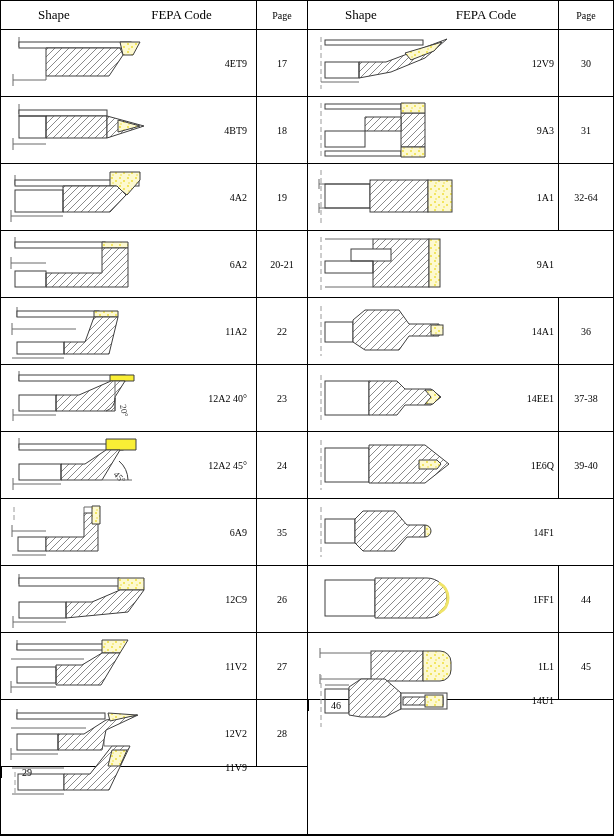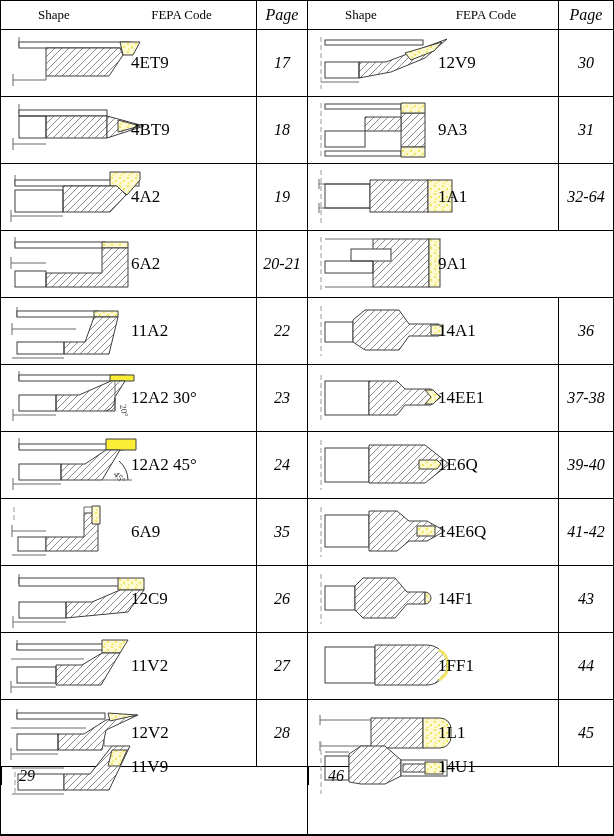--- a/index.html
+++ b/index.html
@@ -10,28 +10,28 @@
   .half{display:flex;flex-direction:column;box-sizing:border-box;}
   .half-left{width:307px;border-right:1px solid #000;}
   .half-right{width:305px;}
   .hrow{height:29px;border-bottom:1px solid #000;display:flex;box-sizing:border-box;flex:0 0 auto;}
   .row{height:67px;border-bottom:1px solid #000;display:flex;box-sizing:border-box;flex:0 0 auto;}
   .half .row:last-child{border-bottom:none;flex-direction:column;}
   .shape-cell{position:relative;box-sizing:border-box;}
   .sc-left{width:255px;}
   .sc-right{width:250px;}
   .page-cell{box-sizing:border-box;border-left:1px solid #000;display:flex;
-             align-items:center;justify-content:center;font-size:16px;font-style:italic;}
+             align-items:center;justify-content:center;font-size:10px;}
   .pc-left{width:51px;}
   .pc-right{width:55px;}
   .hcell{display:flex;align-items:center;font-size:13px;}
   .hl-shape{width:106px;text-align:center;}
   .hl-fepa{flex:1;text-align:center;}
-  .code{position:absolute;left:130px;width:106px;top:50%;transform:translateY(-50%);
-        text-align:left;font-size:17px;white-space:nowrap;}
+  .code{position:absolute;left:140px;width:106px;top:50%;transform:translateY(-50%);
+        text-align:right;font-size:10px;white-space:nowrap;}
   .drawing{position:absolute;left:5px;top:50%;transform:translateY(-50%);}
 </style>
 </head>
 <body>
 
 <svg width="0" height="0" style="position:absolute">
   <defs>
     <pattern id="hatch" patternUnits="userSpaceOnUse" width="7" height="7">
       <rect width="7" height="7" fill="#ffffff"></rect>
       <path d="M-1,1 l2,-2 M0,7 l7,-7 M6,8 l2,-2" stroke="#7d7d7d" stroke-width="0.9"></path>
@@ -152,21 +152,21 @@
               <rect x="13" y="6" width="106" height="6" fill="#ffffff" stroke="#3f3f3f" stroke-width="1"></rect>
               <polygon points="104,6 128,6 128,12 104,12" fill="#F9EE35" stroke="#3f3f3f" stroke-width="1"></polygon>
               <polygon points="50,26 73,26 105,12 119,12 109,28 109,42 50,42" fill="url(#hatch)" stroke="#3f3f3f" stroke-width="1"></polygon>
               <rect x="13" y="26" width="37" height="16" fill="none" stroke="#3f3f3f" stroke-width="1"></rect>
               <line x1="7" y1="46" x2="50" y2="46" stroke="#6a6a6a" stroke-width="1"></line>
               <line x1="7" y1="40" x2="7" y2="52" stroke="#6a6a6a" stroke-width="1"></line>
               <line x1="109" y1="12" x2="109" y2="42" stroke="#6a6a6a" stroke-width="1"></line>
               <path d="M 100,42 A 13 13 0 0 0 109,29" fill="none" stroke="#3f3f3f" stroke-width="1"></path>
               <text x="114" y="36" transform="rotate(80 114 36)" font-size="9" fill="#333" font-family="Liberation Serif, serif">20°</text>
             </svg>
-            <span class="code">12A2 30°</span>
+            <span class="code">12A2 40°</span>
           </div>
           <div class="page-cell pc-left">
             <span>23</span>
           </div>
         </div>
         <div class="row">
           <div class="shape-cell sc-left">
             <svg viewBox="0 0 148 58" width="148" height="58" class="drawing">
               <line x1="13" y1="2" x2="13" y2="12" stroke="#6a6a6a" stroke-width="1"></line>
               <rect x="13" y="8" width="104" height="6" fill="#ffffff" stroke="#3f3f3f" stroke-width="1"></rect>
@@ -392,42 +392,25 @@
             <span class="code">1E6Q</span>
           </div>
           <div class="page-cell pc-right">
             <span>39-40</span>
           </div>
         </div>
         <div class="row">
           <div class="shape-cell sc-right">
             <svg viewBox="0 0 148 58" width="148" height="58" class="drawing">
               <line x1="8" y1="4" x2="8" y2="54" stroke="#9a9a9a" stroke-width="1" stroke-dasharray="5,3"></line>
-              <rect x="12" y="12" width="44" height="32" fill="none" stroke="#3f3f3f" stroke-width="1"></rect>
-              <polygon points="56,8 84,8 96,18 114,18 132,28 114,38 96,38 84,48 56,48" fill="url(#hatch)" stroke="#3f3f3f" stroke-width="1"></polygon>
-              <rect x="104" y="23" width="18" height="10" fill="url(#ydots)" stroke="#3f3f3f" stroke-width="1"></rect>
-            </svg>
-            <span class="code">14E6Q</span>
-          </div>
-          <div class="page-cell pc-right">
-            <span>41-42</span>
-          </div>
-        </div>
-        <div class="row">
-          <div class="shape-cell sc-right">
-            <svg viewBox="0 0 148 58" width="148" height="58" class="drawing">
-              <line x1="8" y1="4" x2="8" y2="54" stroke="#9a9a9a" stroke-width="1" stroke-dasharray="5,3"></line>
               <rect x="12" y="16" width="30" height="24" fill="none" stroke="#3f3f3f" stroke-width="1"></rect>
               <polygon points="42,16 50,8 82,8 94,22 112,22 112,34 94,34 82,48 50,48 42,40" fill="url(#hatch)" stroke="#3f3f3f" stroke-width="1"></polygon>
               <path d="M 112,22 A 6 6 0 0 1 112,34 Z" fill="url(#ydots)" stroke="#3f3f3f" stroke-width="1"></path>
             </svg>
             <span class="code">14F1</span>
-          </div>
-          <div class="page-cell pc-right">
-            <span>43</span>
           </div>
         </div>
         <div class="row">
           <div class="shape-cell sc-right">
             <svg viewBox="0 0 148 58" width="148" height="58" class="drawing">
               <rect x="12" y="10" width="50" height="36" fill="none" stroke="#3f3f3f" stroke-width="1"></rect>
               <path d="M 62,8 L 114,8 A 20 20 0 0 1 114,48 L 62,48 Z" fill="url(#hatch)" stroke="#3f3f3f" stroke-width="1"></path>
               <path d="M 126,13 A 17 17 0 0 1 126,43" fill="none" stroke="#F0E469" stroke-width="3"></path>
             </svg>
             <span class="code">1FF1</span>

